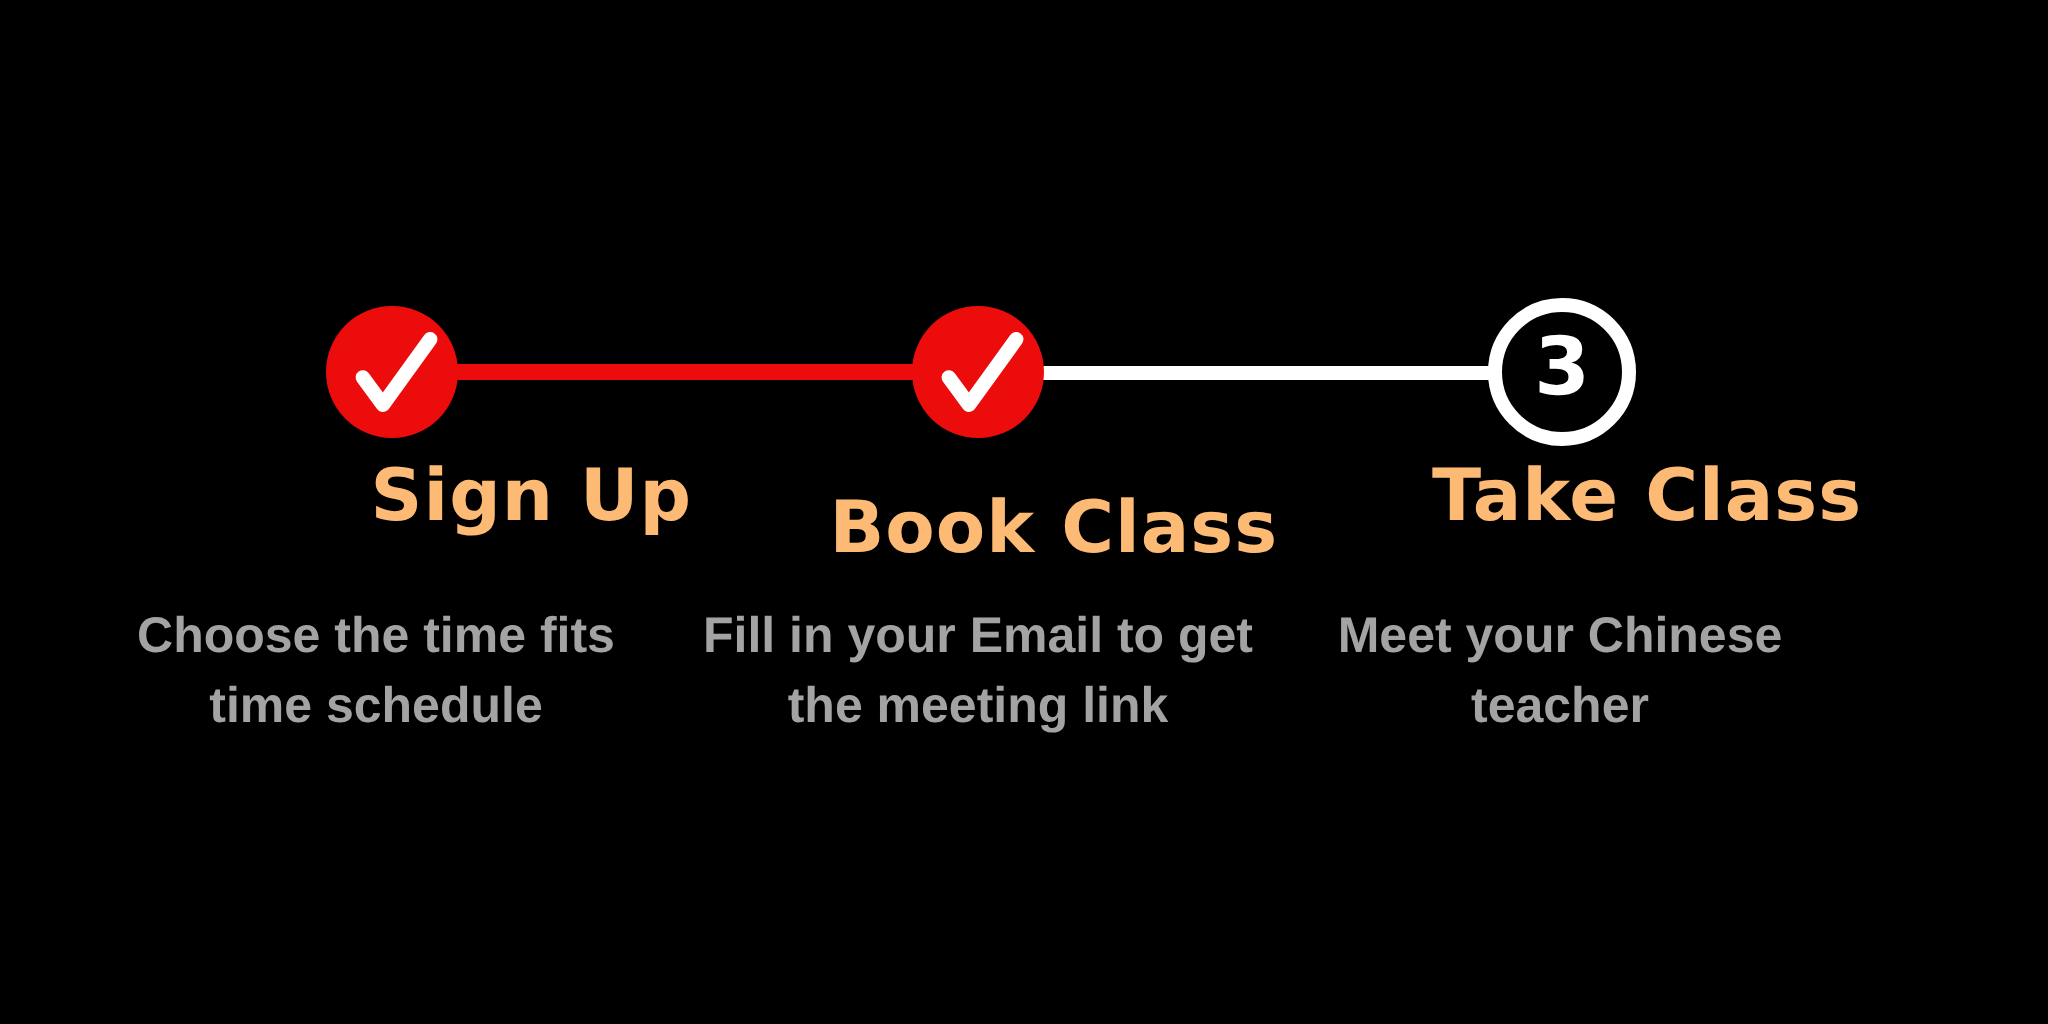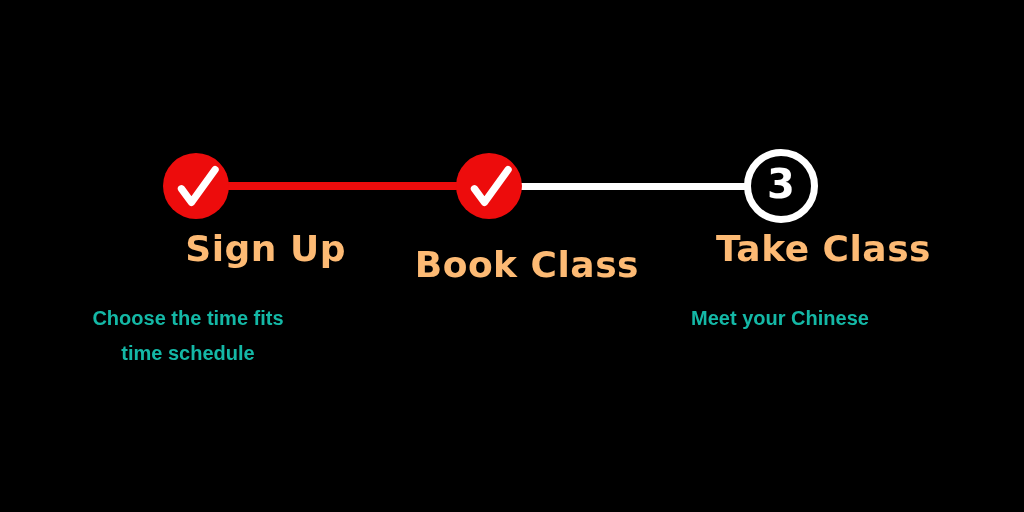--- a/index.html
+++ b/index.html
@@ -89,22 +89,22 @@
   .step-title.t1 { left: 46px; }
   .step-title.t2 { left: 339px; margin-top: 16px; }
   .step-title.t3 { left: 631px; }
   
   .step-desc {
     position: absolute;
     z-index: 2;
     top: 301px;
     width: 320px;
     text-align: center;
-    color: #14b8a6;
-    font-size: 20px;
+    color: #a3a3a3;
+    font-size: 25px;
     font-weight: bold;
     line-height: 35px;
     font-family: "Liberation Sans", sans-serif;
   }
   .step-desc.d1 { left: 28px; }
   .step-desc.d2 { left: 329px; }
   .step-desc.d3 { left: 620px; }
   .step-desc span { display: block; }
 </style>
 </head>
@@ -132,17 +132,22 @@
   </div>
 
   <div class="step-title t1">Sign Up</div>
   <div class="step-title t2">Book Class</div>
   <div class="step-title t3">Take Class</div>
 
   <div class="step-desc d1">
     <span>Choose the time fits</span>
     <span>time schedule</span>
   </div>
+  <div class="step-desc d2">
+    <span>Fill in your Email to get</span>
+    <span>the meeting link</span>
+  </div>
   <div class="step-desc d3">
     <span>Meet your Chinese</span>
+    <span>teacher</span>
   </div>
 
 </div>
 
 </body></html>

